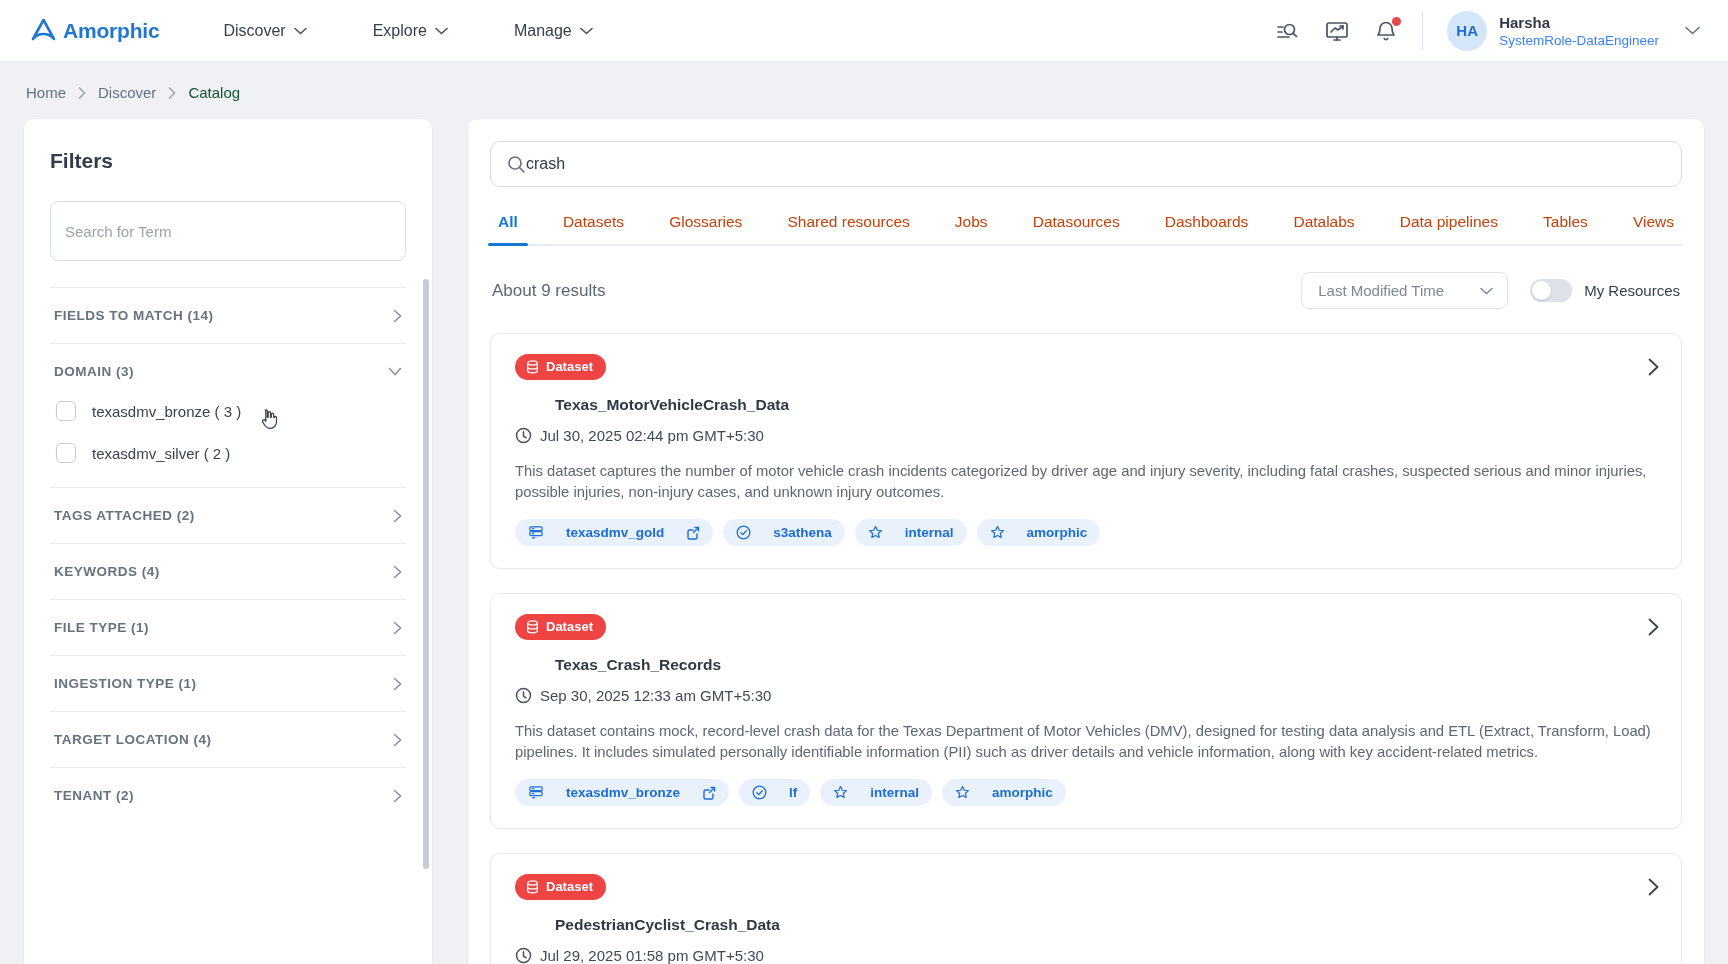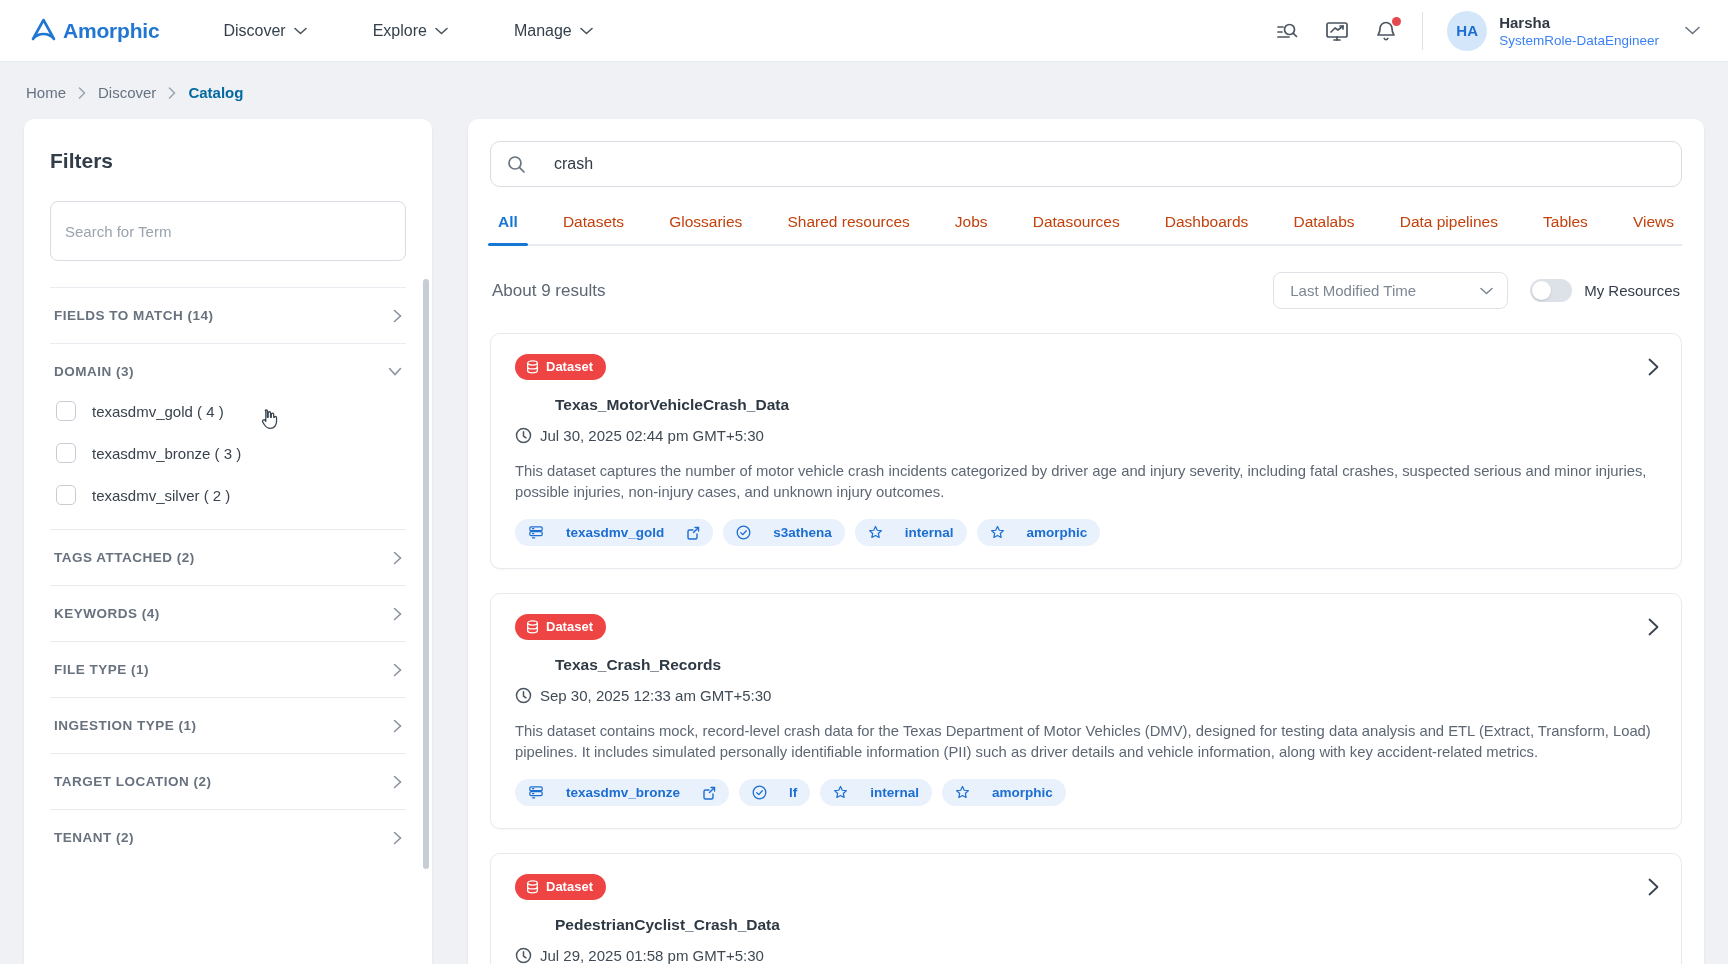--- a/index.html
+++ b/index.html
@@ -29,21 +29,21 @@
     color:#1c6ed1; font-weight:700; font-size:15px;
     display:flex; align-items:center; justify-content:center;
   }
   .user-name { font-size:15px; font-weight:600; color:#2f3a45; }
   .user-role { font-size:13.5px; color:#3b82f6; margin-top:2px; }
   .user-caret { margin-left:14px; color:#6a7380; }
 
   
   .breadcrumb { display:flex; align-items:center; gap:12px; padding:22px 0 14px 26px; }
   .crumb { font-size:15px; color:#667180; cursor:pointer; }
-  .crumb.current { color:#0369a1; font-weight:700; cursor:default; }
+  .crumb.current { color:#14532d; font-weight:400; cursor:default; }
   .crumb-sep { color:#9aa3ae; }
 
   
   .content { display:flex; align-items:flex-start; padding:4px 24px 0 24px; gap:36px; }
 
   
   .sidebar {
     position:relative; width:408px; flex:none; background:#fff;
     border-radius:10px; box-shadow:0 1px 3px rgba(16,24,40,.06);
     padding:30px 26px 26px 26px; height:880px;
@@ -72,40 +72,40 @@
     background:#c7cdd5; border-radius:3px; cursor:pointer;
   }
   .cursor-ghost { position:absolute; left:233px; top:288px; pointer-events:none; }
 
   
   .main-panel {
     flex:1; background:#fff; border-radius:10px; box-shadow:0 1px 3px rgba(16,24,40,.06);
     padding:22px 22px 30px 22px; min-height:880px;
   }
   .searchbar {
-    display:flex; align-items:center; gap:28px; height:46px;
+    display:flex; align-items:center; gap:0; height:46px;
     border:1px solid #d8dde3; border-radius:10px; padding:0 16px; background:#fff;
   }
   .searchbar input {
     border:none; outline:none; flex:1; font-size:16px; color:#2f3a45;
     font-family:"Liberation Sans","DejaVu Sans",sans-serif;
   }
   .search-glyph { color:#6a7380; }
 
   .tabs { display:flex; justify-content:space-between; align-items:flex-end; margin-top:18px;
           border-bottom:2px solid #e8ebef; padding:0 6px; }
   .tab { font-size:15.5px; color:#c2410c; padding:8px 2px 13px 2px; cursor:pointer; position:relative; white-space:nowrap; }
   .tab.active { color:#1677d4; font-weight:600; }
   .tab.active::after { content:""; position:absolute; left:-8px; right:-8px; bottom:-2px; height:3px; background:#1677d4; border-radius:2px; }
 
   .meta-row { display:flex; align-items:center; margin-top:26px; padding:0 2px; }
   .results-count { font-size:17px; color:#5d6774; }
   .meta-right { margin-left:auto; display:flex; align-items:center; gap:22px; }
   .sort-select {
-    display:flex; align-items:center; gap:64px; border:1px solid #dfe3e8; border-radius:8px;
+    display:flex; align-items:center; gap:36px; border:1px solid #dfe3e8; border-radius:8px;
     padding:9px 14px 9px 16px; cursor:pointer; min-width:186px;margin-left:32px;
   }
   .sort-label { font-size:15px; color:#7d8793; }
   .toggle-wrap { display:flex; align-items:center; gap:12px; }
   .toggle { width:42px; height:23px; border-radius:12px; background:#dde2e8; position:relative; cursor:pointer; }
   .toggle-knob { position:absolute; left:2px; top:2px; width:19px; height:19px; border-radius:50%; background:#fff; box-shadow:0 1px 2px rgba(0,0,0,.15); }
   .toggle-label { font-size:15px; color:#333e4a; font-weight:500; }
 
   
   .card {
@@ -247,24 +247,20 @@
         <span class="fgroup-label">DOMAIN (3)</span>
         <span class="chev">
             <svg width="14" height="9" viewBox="0 0 14 9" fill="none">
               <path d="M1.5 1.5 L7 7.5 L12.5 1.5" stroke="#8a94a0" stroke-width="1.6" stroke-linecap="round"></path>
             </svg>
           </span>
       </div>
       <div class="fgroup-options">
         <div class="checkrow">
           <span class="checkbox"></span>
-          <span class="checklabel">texasdmv_gold ( 4 )</span>
-        </div>
-        <div class="checkrow">
-          <span class="checkbox"></span>
           <span class="checklabel">texasdmv_bronze ( 3 )</span>
         </div>
         <div class="checkrow">
           <span class="checkbox"></span>
           <span class="checklabel">texasdmv_silver ( 2 )</span>
         </div>
       </div>
     </div>
 
     <div class="fgroup">
@@ -302,21 +298,21 @@
         <span class="fgroup-label">INGESTION TYPE (1)</span>
         <span class="chev">
             <svg width="9" height="14" viewBox="0 0 9 14" fill="none">
               <path d="M1.5 1.5 L7.5 7 L1.5 12.5" stroke="#8a94a0" stroke-width="1.6" stroke-linecap="round"></path>
             </svg>
           </span>
       </div>
     </div>
     <div class="fgroup">
       <div class="fgroup-head">
-        <span class="fgroup-label">TARGET LOCATION (2)</span>
+        <span class="fgroup-label">TARGET LOCATION (4)</span>
         <span class="chev">
             <svg width="9" height="14" viewBox="0 0 9 14" fill="none">
               <path d="M1.5 1.5 L7.5 7 L1.5 12.5" stroke="#8a94a0" stroke-width="1.6" stroke-linecap="round"></path>
             </svg>
           </span>
       </div>
     </div>
     <div class="fgroup" style="border-bottom:none;">
       <div class="fgroup-head">
         <span class="fgroup-label">TENANT (2)</span>

